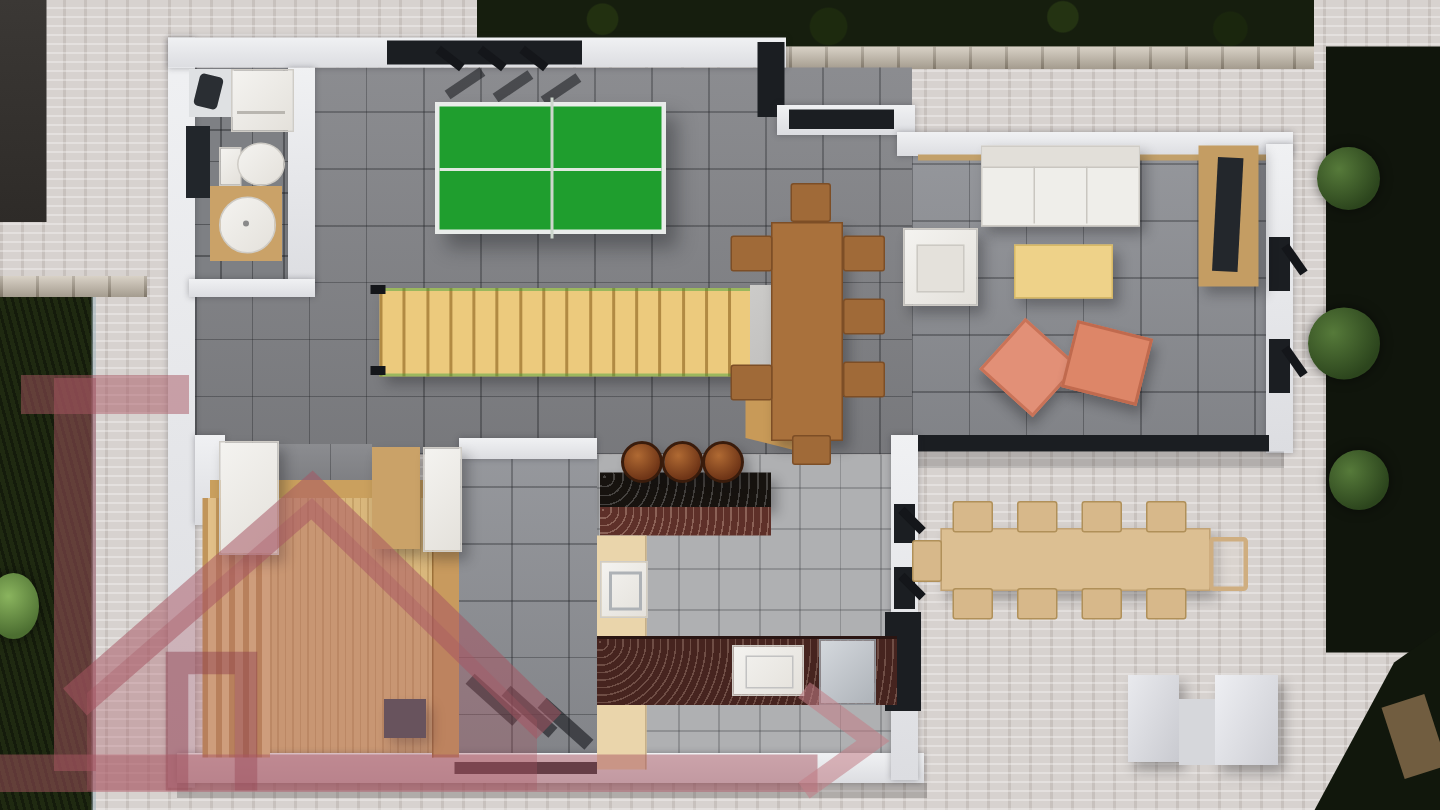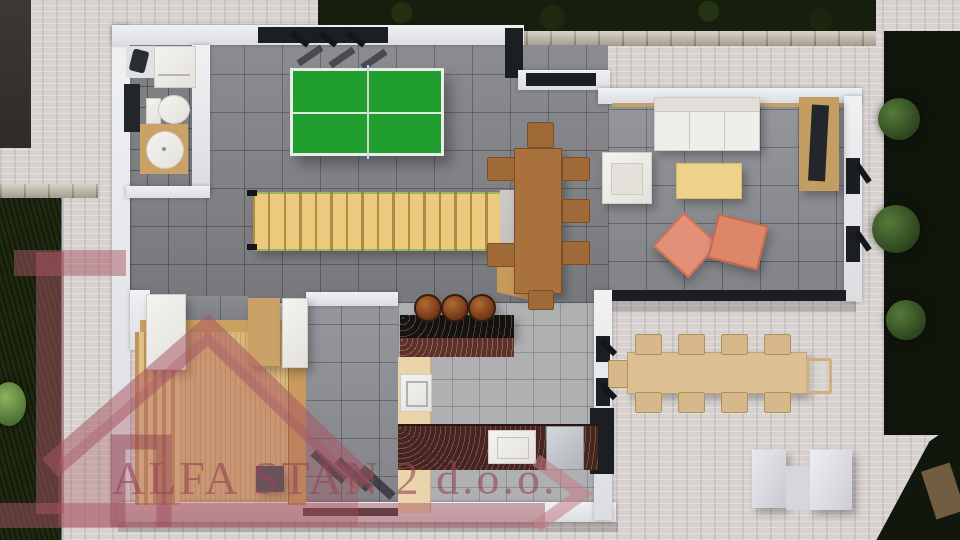--- a/index.html
+++ b/index.html
@@ -231,16 +231,15 @@
   <div id="wm" class="abs" style="left:0;top:0;width:960px;height:540px;">
     <svg width="960" height="540" viewBox="0 0 960 540" style="position:absolute;left:0;top:0;">
       <polygon points="58,462 208,332 358,480 358,527 58,527" fill="rgba(167,85,98,0.33)"></polygon>
       <path d="M 50 468 L 208 330 L 366 484" fill="none" stroke="rgba(167,85,98,0.52)" stroke-width="24"></path>
       <rect x="36" y="252" width="28" height="262" fill="rgba(167,85,98,0.5)"></rect>
       <rect x="14" y="250" width="112" height="26" fill="rgba(167,85,98,0.5)"></rect>
       <path d="M 118 527 L 118 442 L 164 442 L 164 527" fill="none" stroke="rgba(140,60,75,0.45)" stroke-width="15"></path>
       <rect x="0" y="503" width="545" height="25" fill="rgba(167,85,98,0.5)"></rect>
       <path d="M 536 460 L 582 494 L 536 527" fill="none" stroke="rgba(195,125,135,0.55)" stroke-width="13"></path>
     </svg>
-    <div id="wm-text" class="abs" style="left:112px;top:452px;">ALFA STAN 2 d.o.o.</div>
   </div>
 
 </div>
 
 </body></html>

